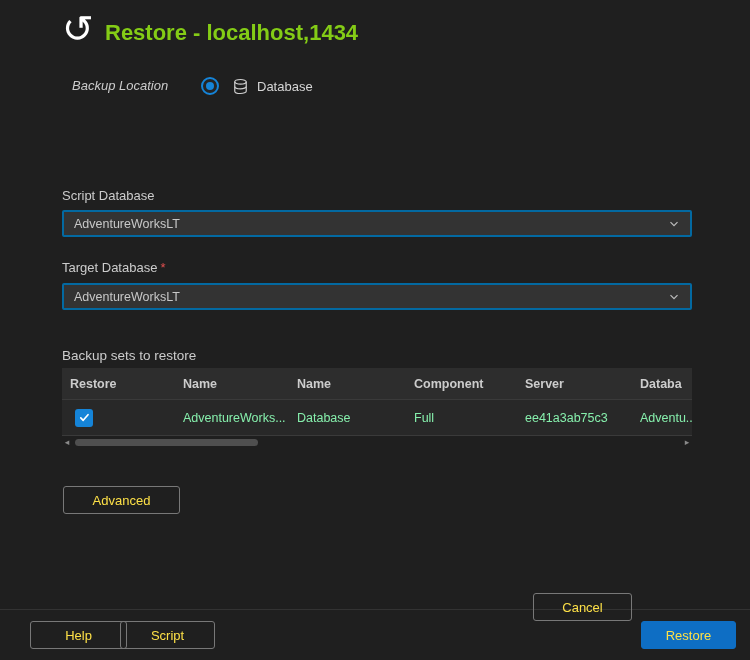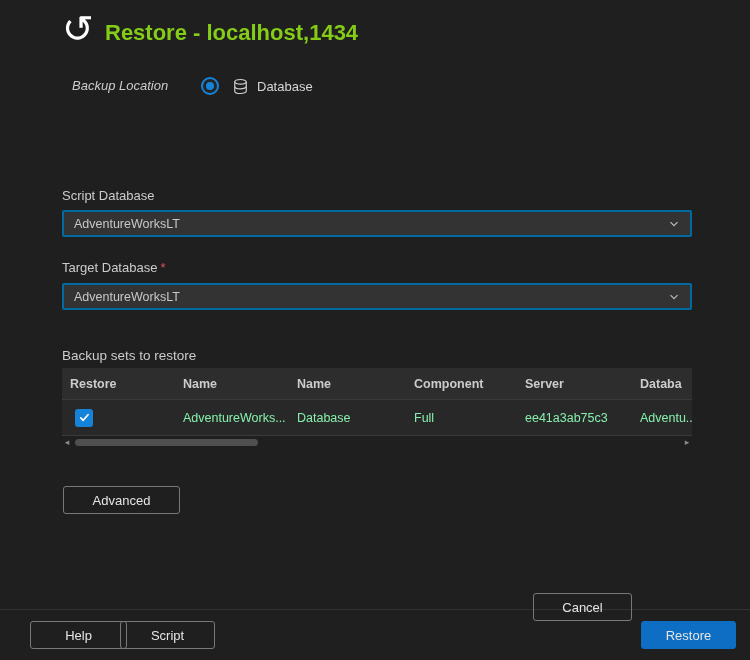--- a/index.html
+++ b/index.html
@@ -49,21 +49,21 @@
   .td-check{padding-left:13px;display:flex;align-items:center;}
   .checkbox{width:18px;height:18px;border-radius:3px;background:#1584d8;display:flex;align-items:center;justify-content:center;cursor:pointer;}
 
   
   #hscrollbar{left:62px;top:437px;width:630px;height:11px;display:flex;align-items:center;}
   .scroll-arrow{width:10px;height:11px;font-size:9px;line-height:11px;text-align:center;color:#8a8a8a;cursor:pointer;flex:0 0 auto;}
   .scroll-track{flex:1;height:9px;position:relative;}
   .scroll-thumb{position:absolute;left:3px;top:1px;width:183px;height:7px;background:#4f4f4f;border-radius:4px;cursor:grab;}
 
   
-  .btn{height:28px;border:1px solid #787878;border-radius:3px;background:transparent;color:#e5e5e5;font-size:13px;
+  .btn{height:28px;border:1px solid #787878;border-radius:3px;background:transparent;color:#fde047;font-size:13px;
     display:flex;align-items:center;justify-content:center;cursor:pointer;box-sizing:border-box;font-family:inherit;}
   #btn-advanced{left:63px;top:486px;width:117px;}
   #footer-divider{left:0;top:609px;width:750px;height:1px;background:#333333;}
   #btn-help{left:30px;top:621px;width:97px;}
   #btn-script{left:120px;top:621px;width:95px;}
   #btn-cancel{left:533px;top:593px;width:99px;}
   #btn-restore{left:641px;top:621px;width:95px;background:#0e6ec4;border-color:#0e6ec4;}
 
   svg{display:block;}
 </style>

